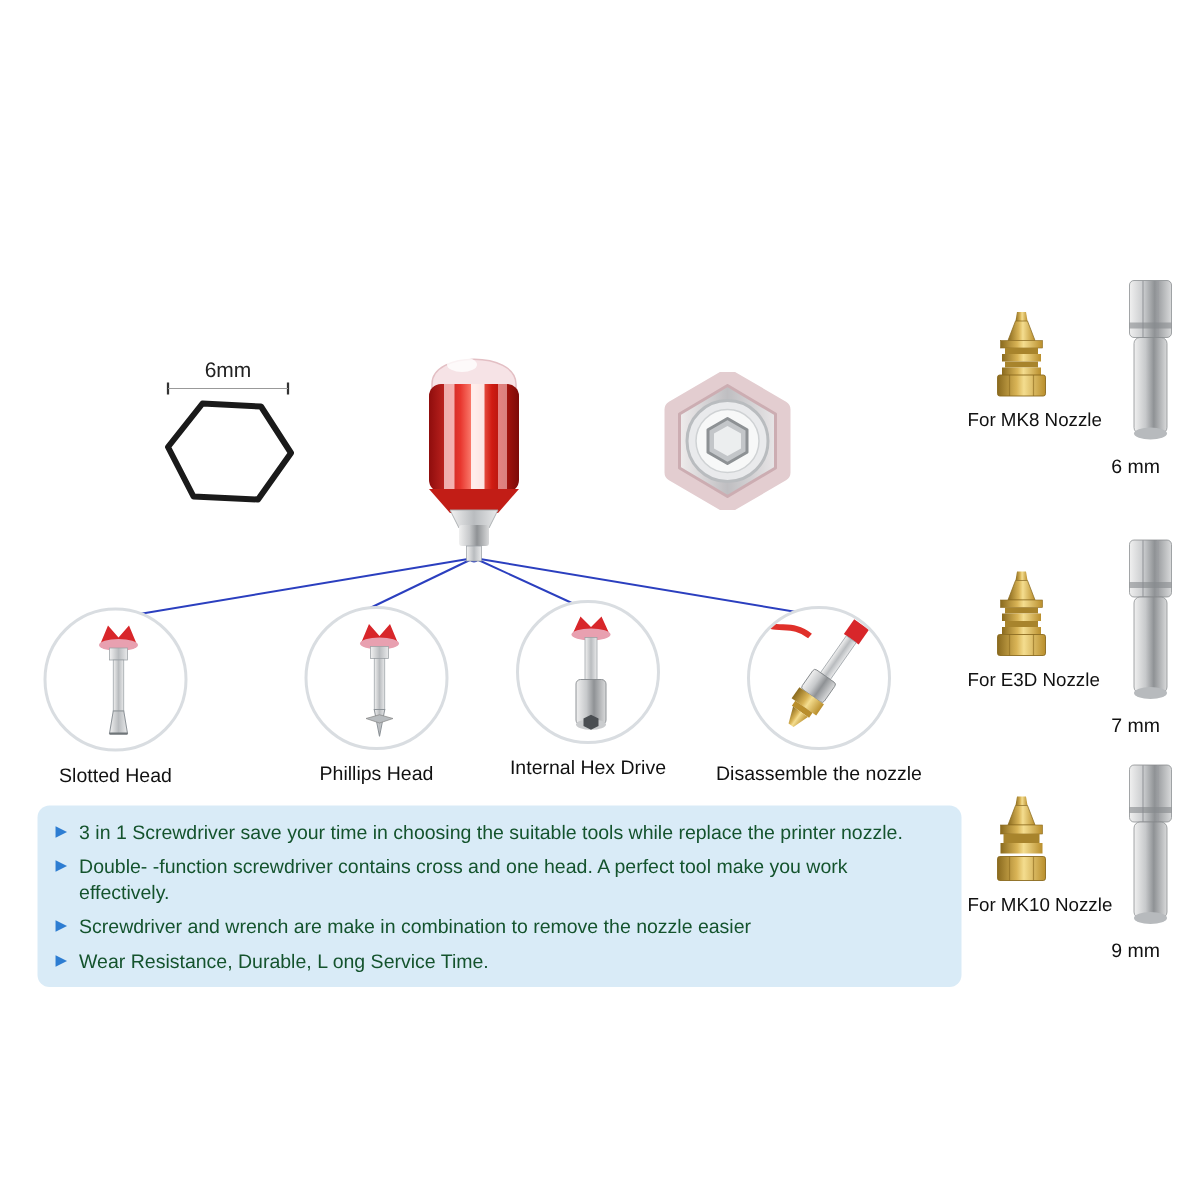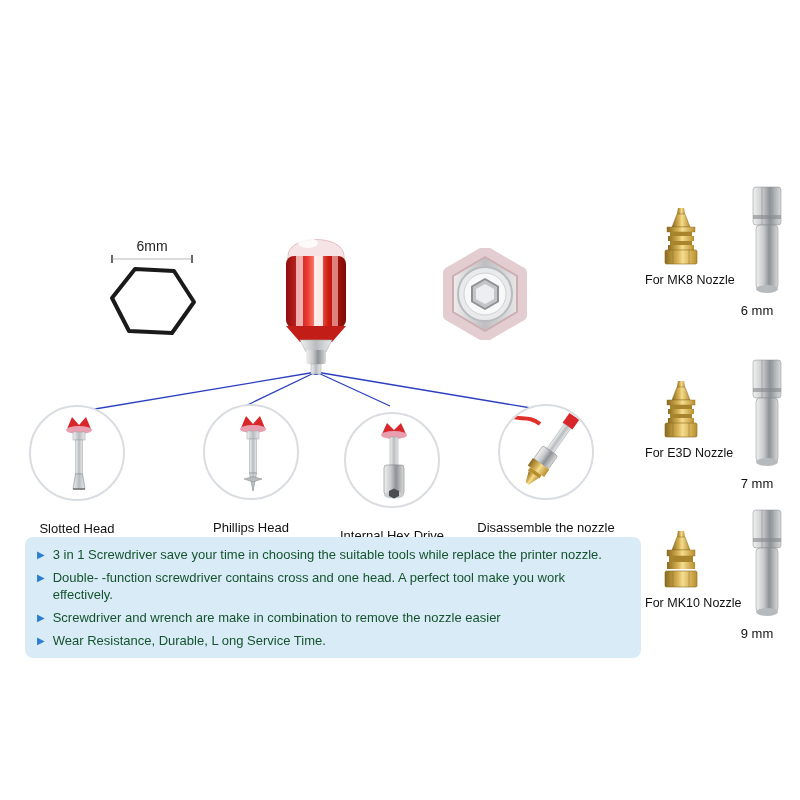--- a/index.html
+++ b/index.html
@@ -24,21 +24,21 @@
 
   
   .connectors { position:absolute; left:0; top:0; width:800px; height:800px; pointer-events:none; }
 
   
   .callout { position:absolute; width:140px; text-align:center; }
   .circle {
     width:96px; height:96px; margin:0 auto; border-radius:50%;
     border:2px solid #d9dde1; background:#fff; overflow:hidden;
   }
-  .callout-label { margin-top:20px; font-size:13px; color:#111; }
+  .callout-label { margin-top:8px; font-size:13px; color:#111; }
 
   
   .nozzle-set { position:absolute; left:645px; width:150px; height:140px; }
   .nozzle-set .nozzle { position:absolute; left:12px; top:22px; }
   .nozzle-set .bit    { position:absolute; right:10px; top:0; }
   .nozzle-set .kit-label {
     position:absolute; left:0; top:88px; width:112px;
     font-size:12.5px; color:#111; white-space:nowrap;
   }
   .nozzle-set .kit-size {
@@ -160,21 +160,21 @@
         <ellipse cx="48" cy="23" rx="13" ry="4" fill="#e8a0b0"></ellipse>
         <rect x="42" y="25" width="12" height="8" fill="url(#g-silver)" stroke="#9aa0a4" stroke-width="0.5"></rect>
         <rect x="44.5" y="33" width="7" height="34" fill="url(#g-silver)" stroke="#9aa0a4" stroke-width="0.5"></rect>
         <polygon points="44.5,67 51.5,67 48,85" fill="url(#g-silver)" stroke="#8d9398" stroke-width="0.7"></polygon>
         <polygon points="39,73 48,70.5 57,73 48,76" fill="#b8bcbf" stroke="#888" stroke-width="0.5"></polygon>
       </svg>
     </div>
     <div class="callout-label">Phillips Head</div>
   </div>
 
-  <div class="callout" style="left:322px; top:412px;">
+  <div class="callout" style="left:322px; top:400px;">
     <div class="circle">
       <svg width="96" height="96" viewBox="0 0 96 96">
         <path d="M36,20 L41,9 L48,16 L55,9 L60,20 Z" fill="#d8262a"></path>
         <ellipse cx="48" cy="21" rx="13" ry="4" fill="#e8a0b0"></ellipse>
         <rect x="44" y="23" width="8" height="28" fill="url(#g-silver)" stroke="#9aa0a4" stroke-width="0.5"></rect>
         <rect x="38" y="51" width="20" height="30" rx="3" fill="url(#g-bit)" stroke="#85898c" stroke-width="0.6"></rect>
         <ellipse cx="48" cy="81" rx="10" ry="3.5" fill="#caccce"></ellipse>
         <polygon points="48,74.5 53,77 53,82 48,84.5 43,82 43,77" fill="#4a4e52"></polygon>
       </svg>
     </div>

